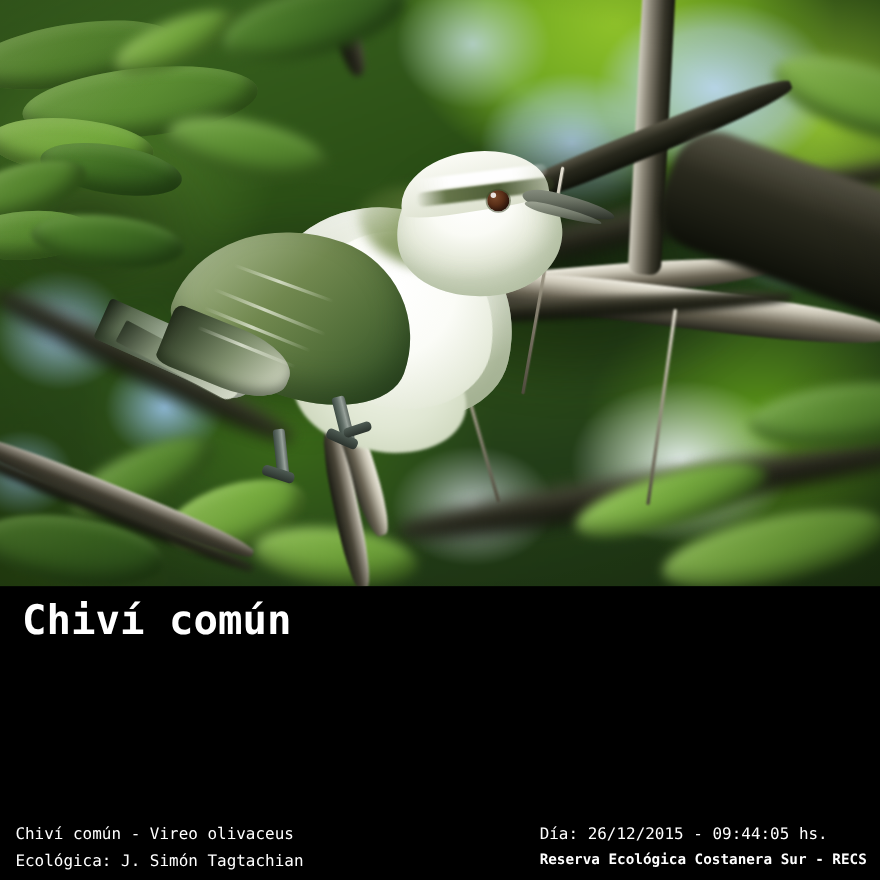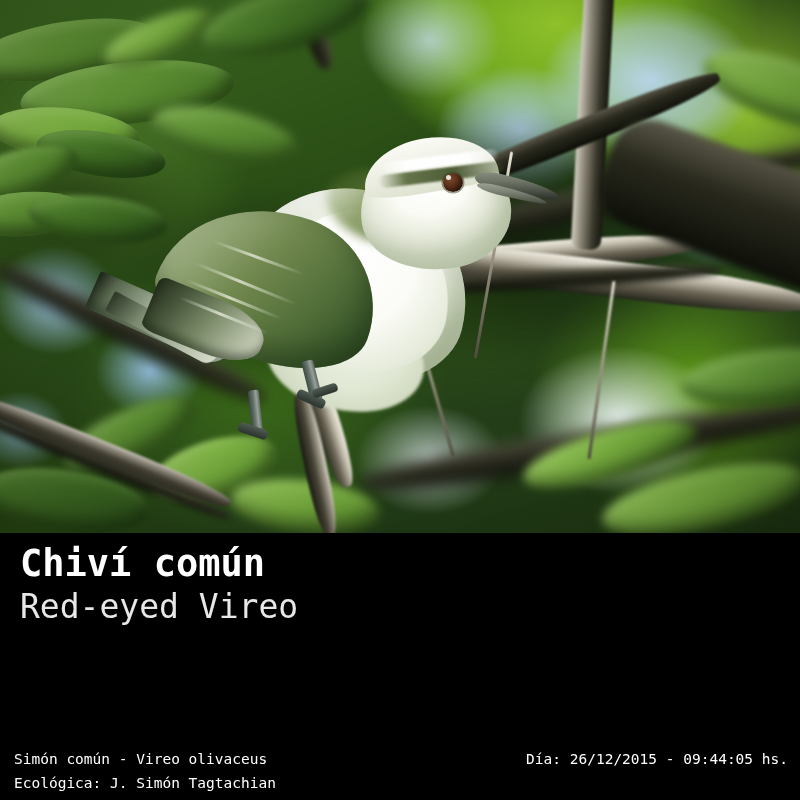--- a/index.html
+++ b/index.html
@@ -395,26 +395,26 @@
     </div>
 
     <div class="photo-layer" style="left:0; top:0; width:800px; height:533px; pointer-events:none;
                 background: radial-gradient(ellipse 620px 430px at 50% 45%, rgba(0,0,0,0) 55%, rgba(0,0,0,0.28) 100%);"></div>
   </div>
 
   <div id="caption">
 
     <div id="title-block">
       <div id="title-common">Chiví común</div>
-      <div id="title-english">Red-eyed Vireo</div>
     </div>
 
     <div id="footer-left">
-      <div class="foot-line-a">Simón común - Vireo olivaceus</div>
+      <div class="foot-line-a">Chiví común - Vireo olivaceus</div>
       <div class="foot-line-a">Ecológica: J. Simón Tagtachian</div>
     </div>
 
     <div id="footer-right">
       <div class="foot-line-a">Día: 26/12/2015 - 09:44:05 hs.</div>
+      <div class="foot-line-b">Reserva Ecológica Costanera Sur - RECS</div>
     </div>
 
   </div>
 </div>
 
 </body></html>

